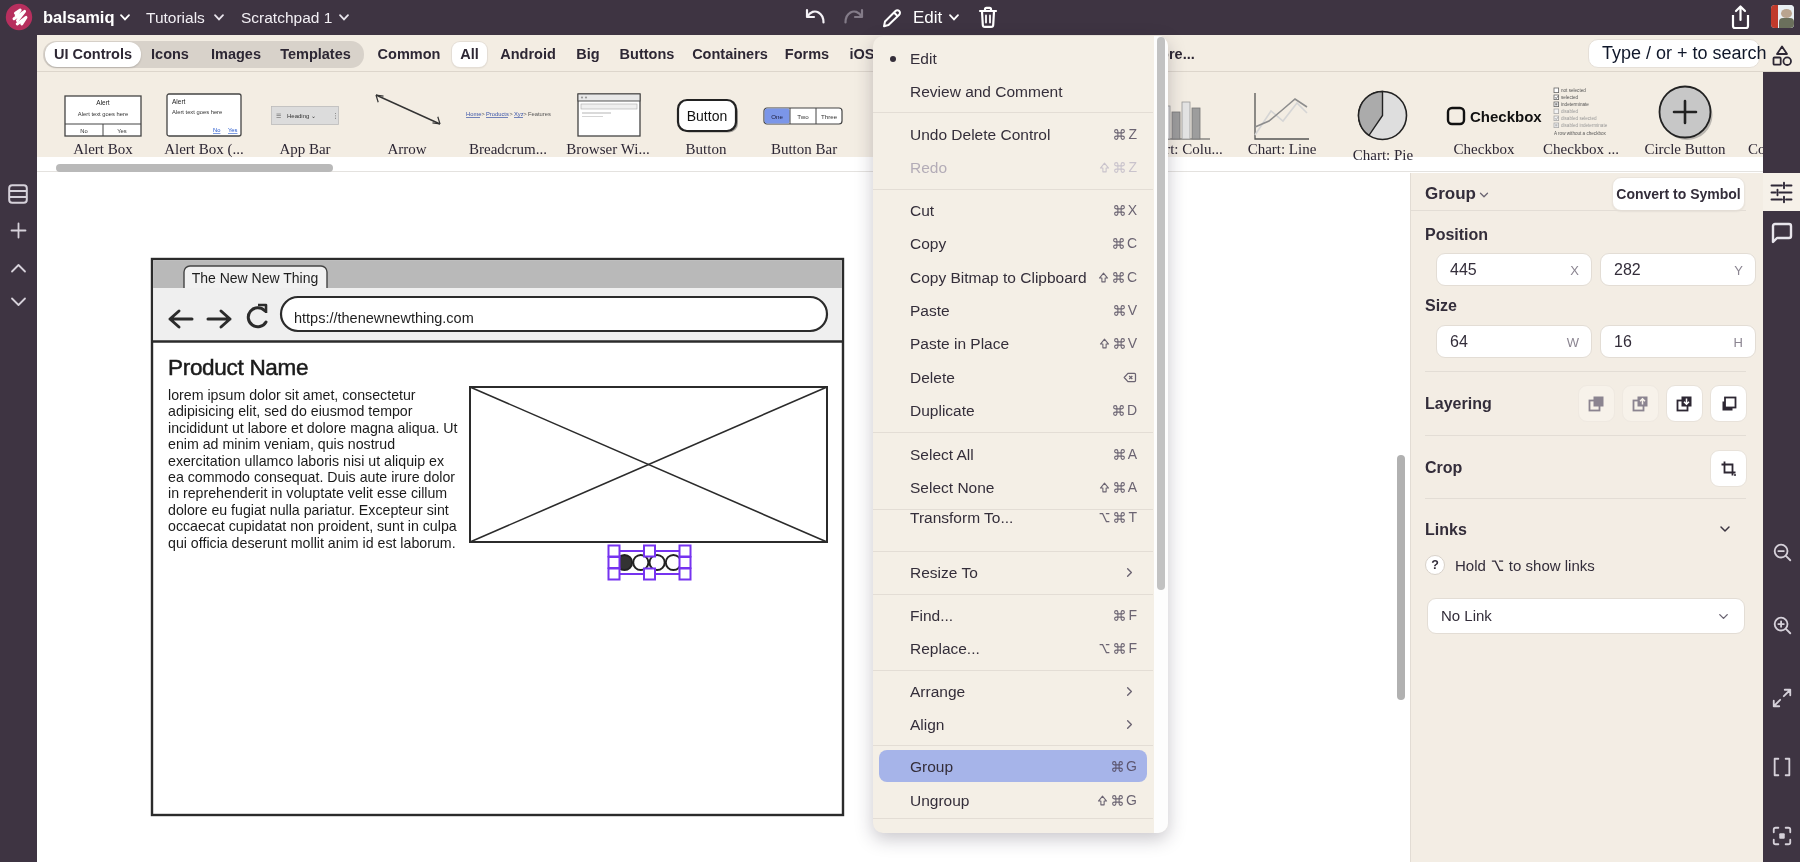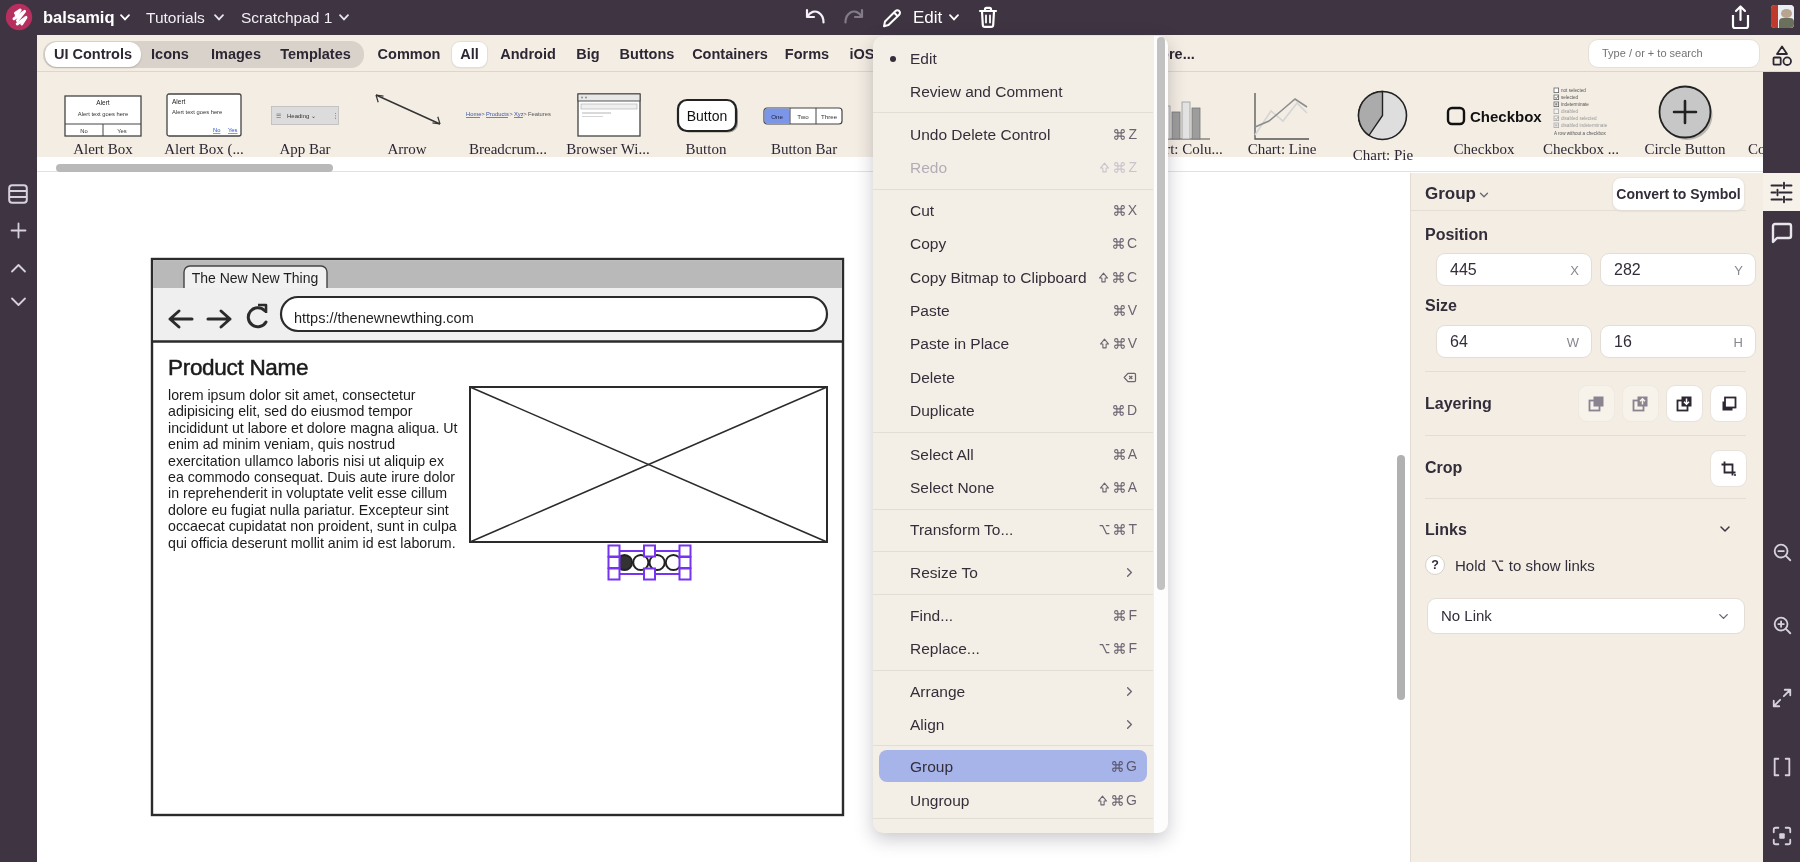--- a/index.html
+++ b/index.html
@@ -47,21 +47,21 @@
   <div class="abs tabtxt" style="left:452px;top:42px;width:35px;height:25px;line-height:25px;text-align:center;">All</div>
   <div class="abs tabtxt" style="left:497px;top:42px;width:62px;height:25px;line-height:25px;text-align:center;">Android</div>
   <div class="abs tabtxt" style="left:572px;top:42px;width:32px;height:25px;line-height:25px;text-align:center;">Big</div>
   <div class="abs tabtxt" style="left:614px;top:42px;width:66px;height:25px;line-height:25px;text-align:center;">Buttons</div>
   <div class="abs tabtxt" style="left:688px;top:42px;width:84px;height:25px;line-height:25px;text-align:center;">Containers</div>
   <div class="abs tabtxt" style="left:783px;top:42px;width:48px;height:25px;line-height:25px;text-align:center;">Forms</div>
   <div class="abs tabtxt" style="left:845px;top:42px;width:34px;height:25px;line-height:25px;text-align:center;">iOS</div>
   <div class="abs tabtxt" style="left:1148px;top:42px;width:70px;height:25px;line-height:25px;text-align:left;">More...</div>
 
   <div class="abs" style="left:1588px;top:39px;width:172px;height:29px;background:#fff;border:1px solid #e6e0d8;border-radius:10px;"></div>
-  <div class="abs" style="left:1602px;top:39px;height:29px;line-height:29px;font-size:11px;color:#737373;">Type / or + to search</div>
+  <div class="abs" style="left:1602px;top:39px;height:29px;line-height:29px;font-size:18px;color:#0f172a;">Type / or + to search</div>
 
   <svg class="abs" style="left:1770px;top:44px;" width="24" height="24" viewBox="0 0 24 24">
     <path d="M12 2.5 L17 10 H7 Z" stroke="#2d2734" stroke-width="1.8" fill="none" stroke-linejoin="round"></path>
     <rect x="3.5" y="13.5" width="7.2" height="7.2" rx="1" stroke="#2d2734" stroke-width="1.8" fill="none"></rect>
     <circle cx="17.2" cy="17.2" r="3.8" stroke="#2d2734" stroke-width="1.8" fill="none"></circle>
   </svg>
 </div>
 <div class="abs" id="thumbrow"></div>
 <div class="abs" id="scrollstrip"></div>
 
@@ -572,21 +572,21 @@
     </div>
   <div class="mi" style="top:434.5px;">
       <span class="t">Select None</span>
       <span class="sc"><svg width="13" height="13" viewBox="0 0 24 24">
           <use href="#shift"></use>
         </svg><svg width="13" height="13" viewBox="0 0 24 24">
           <use href="#cmd"></use>
         </svg>A</span>
     </div>
   <div class="msep" style="top:472.5px;"></div>
-  <div class="mi" style="top:477px;text-decoration:underline;">
+  <div class="mi" style="top:465px;text-decoration:underline;">
       <span class="t">Transform To...</span>
       <span class="sc"><svg width="13" height="13" viewBox="0 0 24 24">
           <use href="#opt"></use>
         </svg><svg width="13" height="13" viewBox="0 0 24 24">
           <use href="#cmd"></use>
         </svg>T</span>
     </div>
   <div class="msep" style="top:515px;"></div>
   <div class="mi" style="top:519.5px;">
       <span class="t">Resize To</span>

